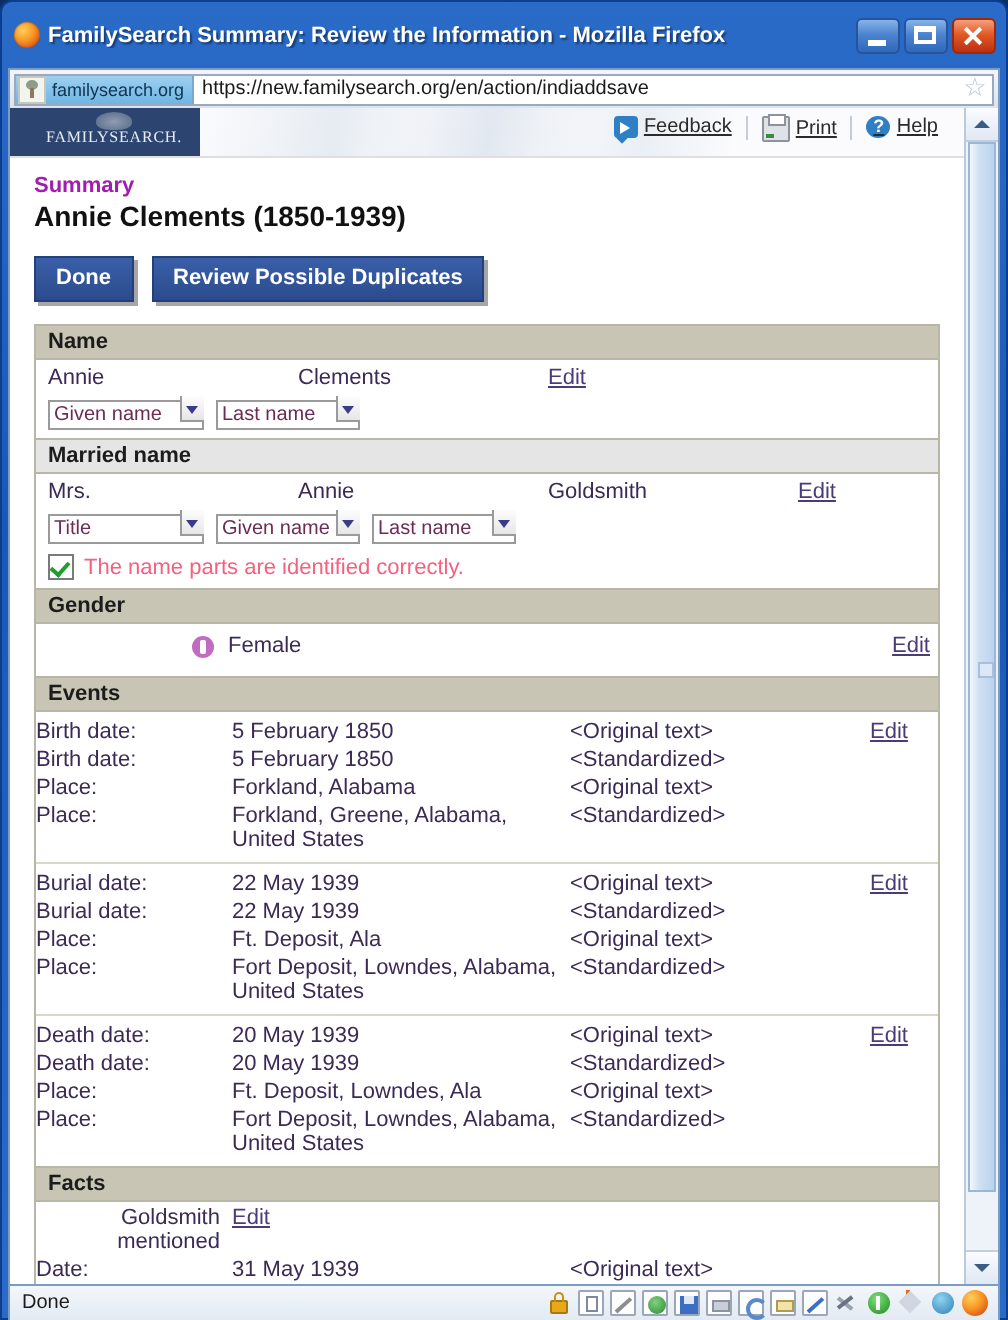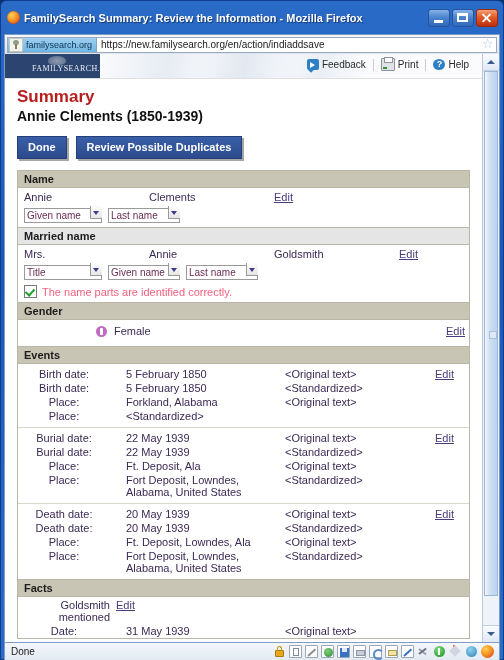--- a/index.html
+++ b/index.html
@@ -91,46 +91,46 @@
     position:absolute;left:95px;top:0;right:0;height:24px;
     background:
       linear-gradient(100deg,rgba(255,255,255,0) 0%,rgba(228,234,241,.9) 18%,rgba(255,255,255,0) 30%),
       linear-gradient(100deg,rgba(255,255,255,0) 22%,rgba(222,229,238,.85) 38%,rgba(255,255,255,0) 52%),
       linear-gradient(100deg,rgba(255,255,255,0) 44%,rgba(230,236,243,.8) 58%,rgba(255,255,255,0) 70%),
       #fbfbfd;
   }
   .logo{
     position:absolute;left:9px;top:2px;z-index:3;
     color:#e8ecf3;font-family:"Liberation Serif",serif;font-size:8px;
-    letter-spacing:.4px;text-align:right;width:86px;
+    letter-spacing:.4px;text-align:center;width:86px;
   }
   .logo .tree{
     display:block;margin:0 auto 0;width:18px;height:9px;
     border-radius:50% 50% 40% 40%;
     background:radial-gradient(ellipse at 50% 55%,#9aa7bb 0%,#6b7b95 70%,#55637c 100%);
     opacity:.9;
   }
   .logo .lt{display:block;margin-top:-1px;}
   .hdrlinks{
-    position:absolute;right:6px;top:4px;z-index:4;display:flex;align-items:center;gap:0;
-    font-size:10px;color:#2a2a2a;
+    position:absolute;right:6px;top:4px;z-index:4;display:flex;align-items:flex-start;gap:0;
+    font-size:10px;color:#2a2a2a;text-decoration:underline;
   }
   .hdrlink{display:flex;align-items:center;gap:3px;padding:0 7px;white-space:nowrap;}
   .hdrsep{width:1px;height:12px;background:#c6ccd6;}
   .ic{width:12px;height:11px;flex:0 0 auto;position:relative;display:inline-block;}
   .ic-feedback{background:#2f7fc4;border-radius:2px;}
   .ic-feedback:after{content:"";position:absolute;left:3px;top:3px;width:0;height:0;border-left:5px solid #fff;border-top:3px solid transparent;border-bottom:3px solid transparent;}
   .ic-feedback:before{content:"";position:absolute;left:2px;bottom:-2px;width:4px;height:4px;background:#2f7fc4;transform:rotate(45deg);}
   .ic-print{background:#dfe3e8;border:1px solid #8a939e;border-radius:1px;}
   .ic-print:after{content:"";position:absolute;left:2px;top:-2px;width:7px;height:4px;background:#fff;border:1px solid #8a939e;}
   .ic-print:before{content:"";position:absolute;left:1px;bottom:1px;width:4px;height:2px;background:#3a8c3a;}
   .ic-help{background:#2f7fc4;border-radius:50%;color:#fff;font-size:9px;font-weight:bold;line-height:11px;text-align:center;}
   
   .pagebody{padding:8px 12px 0 12px;}
-  .kicker{color:#b91c1c;font-size:17px;font-weight:bold;margin:0 0 1px 0;}
+  .kicker{color:#a21caf;font-size:11px;font-weight:bold;margin:0 0 1px 0;}
   .pname{color:#111;font-size:14px;font-weight:bold;margin:0 0 12px 0;}
   .btnrow{display:flex;gap:9px;margin-bottom:11px;}
   .btn{
     font-family:"Liberation Sans",sans-serif;
     font-size:11px;font-weight:bold;color:#fff;
     background:linear-gradient(180deg,#3a5fa8 0%,#2b4b8d 100%);
     border:1px solid #24407a;
     padding:4px 10px 5px 10px;
     box-shadow:2px 2px 0 rgba(0,0,0,.35);
     white-space:nowrap;
@@ -181,21 +181,21 @@
     width:11px;height:11px;background:#fff;border:1px solid #7a7a7a;
     margin-right:5px;position:relative;flex:0 0 auto;
   }
   .chk:after{
     content:"";position:absolute;left:2px;top:1px;width:4px;height:7px;
     border:solid #1e9e2e;border-width:0 2px 2px 0;transform:rotate(42deg);
   }
   .chktext{font-size:11px;color:#f4607f;}
   
   .drow{display:flex;align-items:flex-start;font-size:11px;color:#3b2a55;padding:1px 0;}
-  .dlabel{width:92px;text-align:center;padding-right:16px;flex:0 0 auto;white-space:nowrap;}
+  .dlabel{width:92px;text-align:left;padding-right:6px;flex:0 0 auto;white-space:nowrap;}
   .dval{flex:1 1 auto;padding-right:6px;}
   .dnote{width:150px;flex:0 0 auto;}
   .dedit{width:34px;flex:0 0 auto;text-align:left;}
   .grp{padding:3px 0 4px 0;border-bottom:1px solid #d9d7cb;}
   .grp.last{border-bottom:none;}
   .genderrow{display:flex;align-items:center;padding:5px 0 9px 0;font-size:11px;color:#3b2a55;}
   .gico{
     width:11px;height:11px;border-radius:50%;
     background:#c06cc0;margin:0 7px 0 78px;position:relative;flex:0 0 auto;
   }
@@ -419,20 +419,21 @@
                 <span class="dedit"></span>
               </div>
               <div class="drow">
                 <span class="dlabel">Place:</span>
                 <span class="dval">Forkland, Alabama</span>
                 <span class="dnote">&lt;Original text&gt;</span>
                 <span class="dedit"></span>
               </div>
               <div class="drow">
                 <span class="dlabel">Place:</span>
+                <span class="dval">Forkland, Greene, Alabama, United States</span>
                 <span class="dnote">&lt;Standardized&gt;</span>
                 <span class="dedit"></span>
               </div>
             </div>
 
             <div class="grp">
               <div class="drow">
                 <span class="dlabel">Burial date:</span>
                 <span class="dval">22 May 1939</span>
                 <span class="dnote">&lt;Original text&gt;</span>

